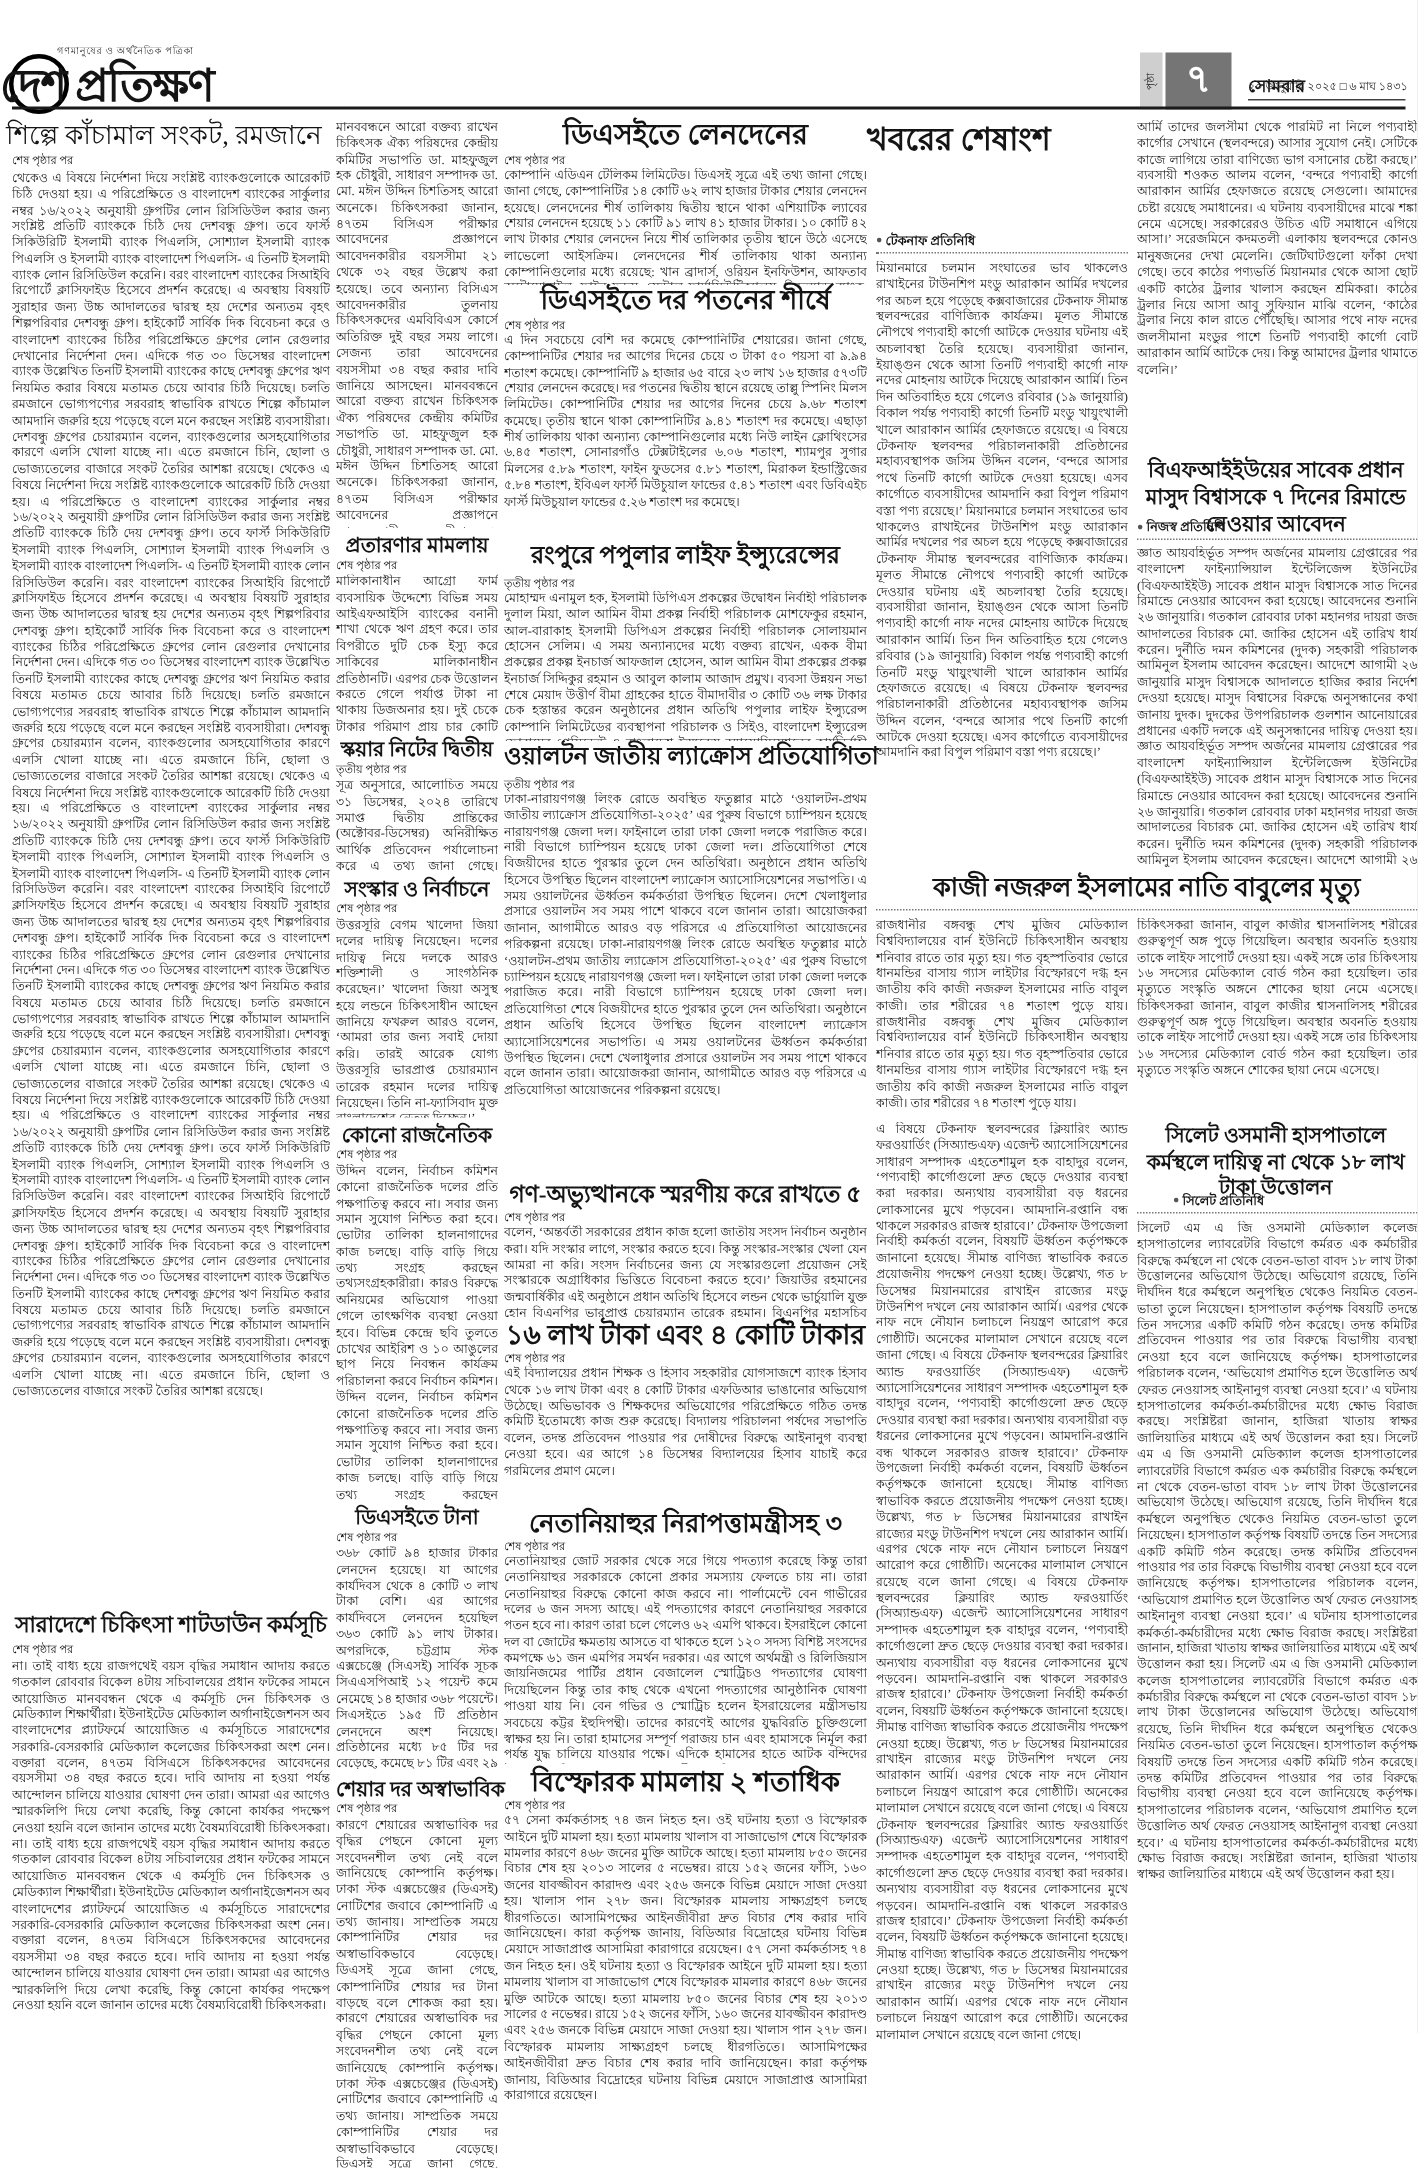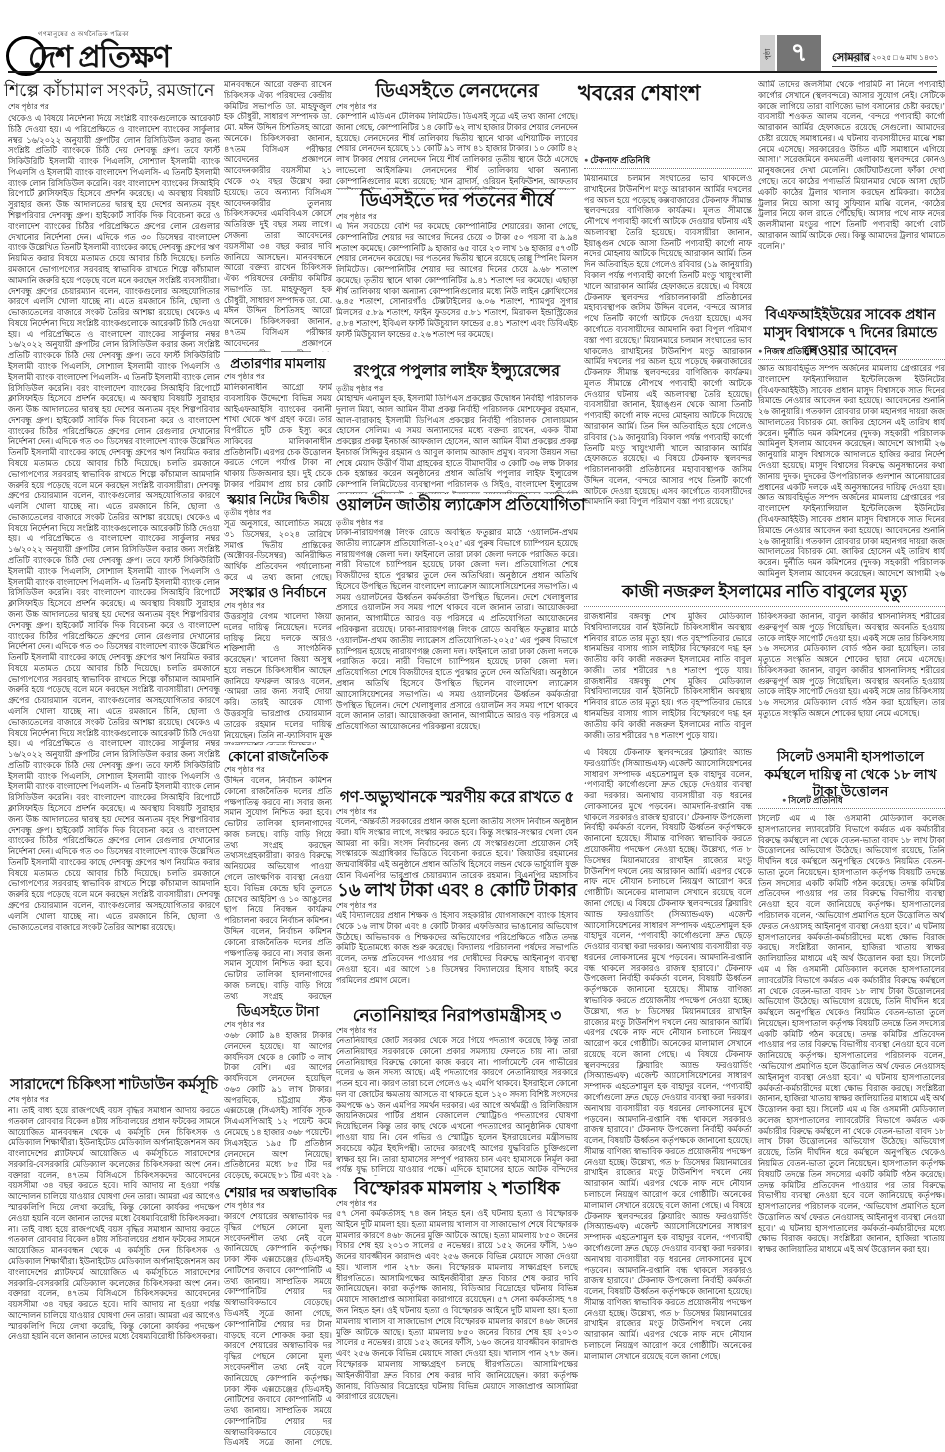--- a/index.html
+++ b/index.html
@@ -27,21 +27,21 @@
   .byline .bullet{color:#555;font-size:7px;vertical-align:1px;}
   .dotted{border-bottom:1px dotted #777;height:0;}
 </style>
 </head>
 <body>
 
 <div class="page">
 
   <div class="abs tagline" style="left:38px;top:29px;">গণমানুষের ও অর্থনৈতিক পত্রিকা</div>
   <div class="abs logo-mark" style="left:6px;top:36px;"></div>
-  <div class="abs logo" style="left:28px;top:33px;">দেশ প্রতিক্ষণ</div>
+  <div class="abs logo" style="left:0;top:33px;">দেশ প্রতিক্ষণ</div>
 
   <div class="abs section-title" style="left:578px;top:38px;margin-top:39px;">খবরের শেষাংশ</div>
   <div class="abs pagelabel" style="left:760px;top:35px;width:15px;height:38px;">পৃষ্ঠা</div>
   <div class="abs pagenum" style="left:777px;top:35px;width:44px;height:38px;">৭</div>
   <div class="abs day" style="left:832px;top:49px;">সোমবার</div>
   <div class="abs date" style="left:832px;top:52px;">২০ জানুয়ারি ২০২৫ □ ৬ মাঘ ১৪৩১</div>
   <div class="abs hairline" style="left:832px;top:66px;width:105px;height:1px;"></div>
   <div class="abs rule" style="left:8px;top:71px;width:929px;height:2px;"></div>
 
   <div class="abs h-xl" style="left:4px;top:80px;width:250px;">শিল্পে কাঁচামাল সংকট, রমজানে</div>

